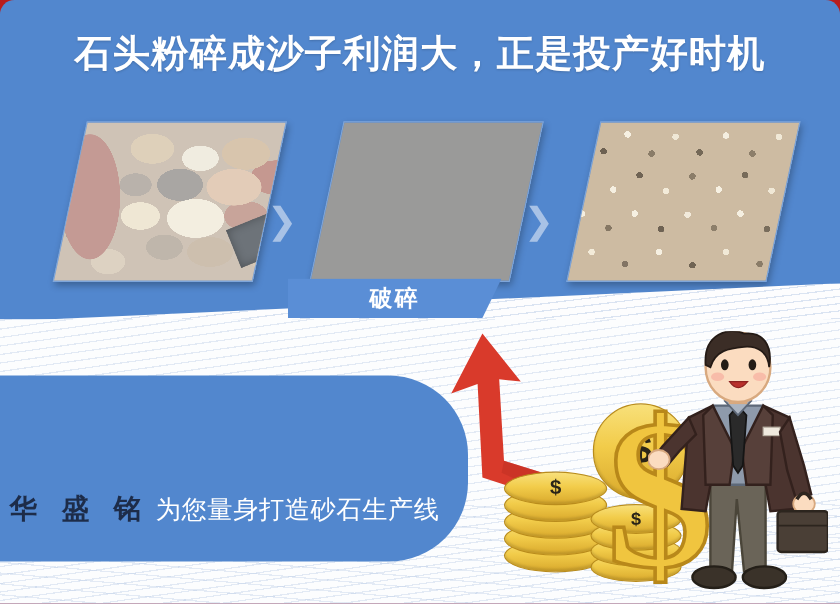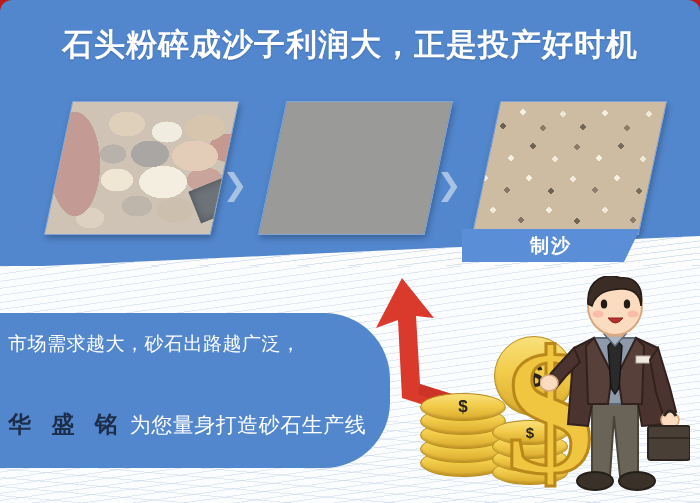--- a/index.html
+++ b/index.html
@@ -270,22 +270,22 @@
     <div class="inner sand"></div>
   </div>
 
   <div class="header-wedge"></div>
 
   <div class="white-band">
     <div class="wave-tex"></div>
     <div class="wave-tex2"></div>
   </div>
 
-  <div class="step-label" id="label-3">
-    <span>制沙</span>
+  <div class="step-label" id="label-2">
+    <span>破碎</span>
   </div>
 
   <svg class="red-arrow" viewBox="0 0 120 160">
     <polygon points="118,150 112,128 48,108 44,40 62,42 30,2 4,52 26,44 30,122" fill="#d93a2b"></polygon>
     <polygon points="118,150 112,128 48,108 46,118" fill="#bf2f22" opacity=".55"></polygon>
   </svg>
 
   <div class="coin-stack" style="left:420px;top:393px;">
     <div class="coin" style="left:0;top:56px;width:84px;height:26px;"></div>
     <div class="coin" style="left:0;top:42px;width:84px;height:26px;"></div>
@@ -354,20 +354,19 @@
 
     <path d="M118 72 L130 112 L136 136 L124 142 L116 116 L110 84 Z" fill="#4b342f" stroke="#33211d" stroke-width="2"></path>
     <ellipse cx="130" cy="144" rx="9" ry="8" fill="#fbdcc0" stroke="#d8a97f" stroke-width="1.5"></ellipse>
 
     <path d="M124 140 q6 -10 12 0" fill="none" stroke="#2e2620" stroke-width="3"></path>
     <rect x="108" y="150" width="42" height="34" rx="3" fill="#4a3f36" stroke="#2c251e" stroke-width="2"></rect>
     <line x1="108" y1="162" x2="150" y2="162" stroke="#2c251e" stroke-width="1.5"></line>
   </svg>
 
   <div class="text-panel">
-    <div class="body-line" id="body-1">市场需求越大，砂石出路越广泛，</div>
     <div class="slogan">
       <span class="brand">华 盛 铭</span>
       <span class="slogan-rest">为您量身打造砂石生产线</span>
     </div>
   </div>
 
 </div>
 
 </body></html>

